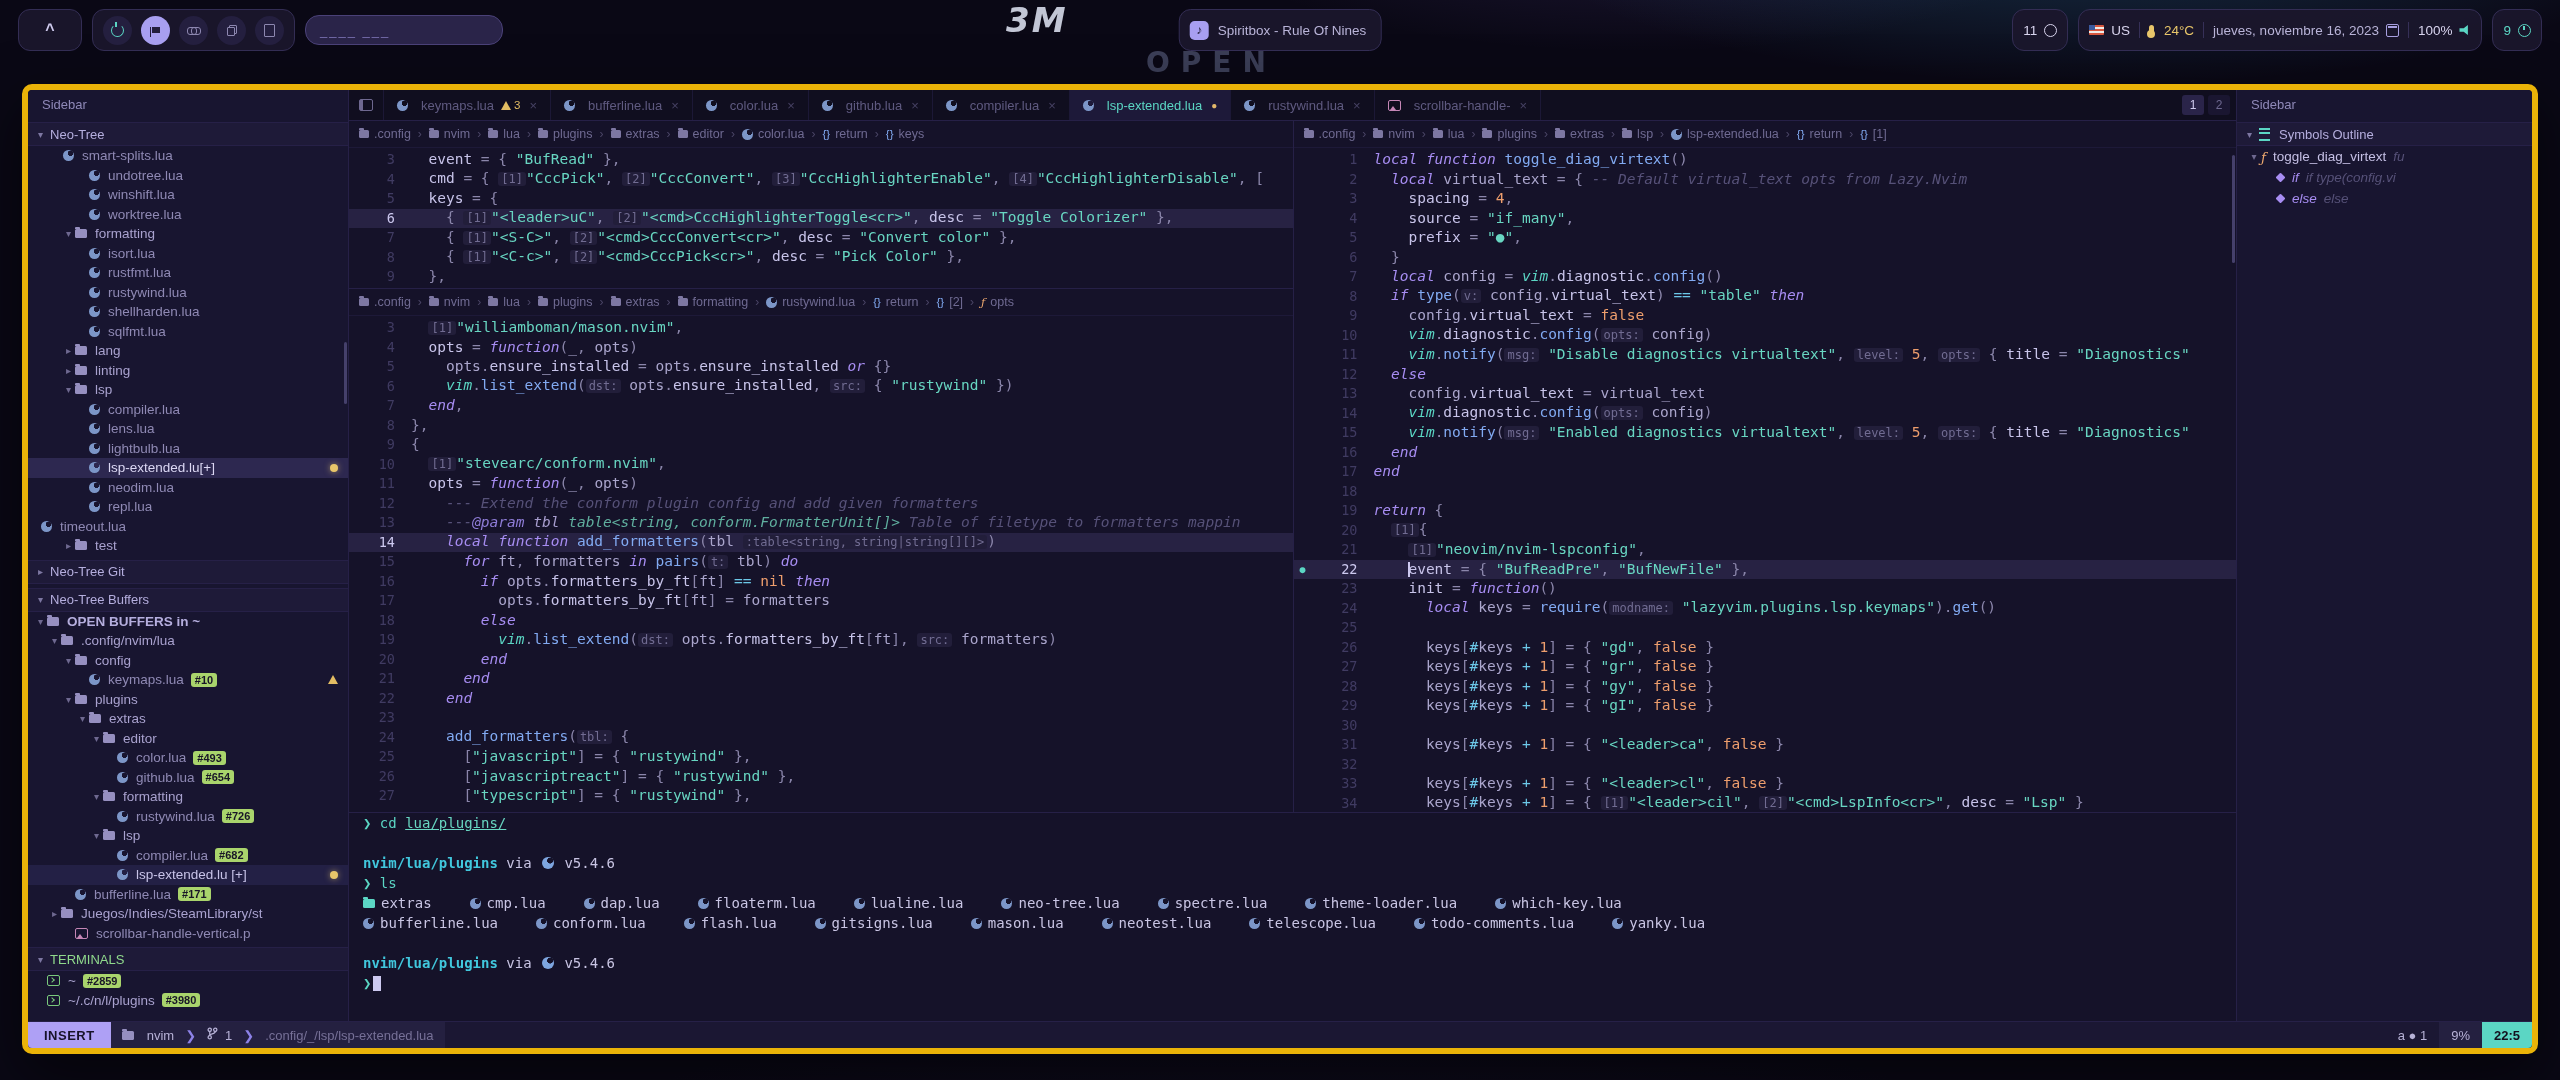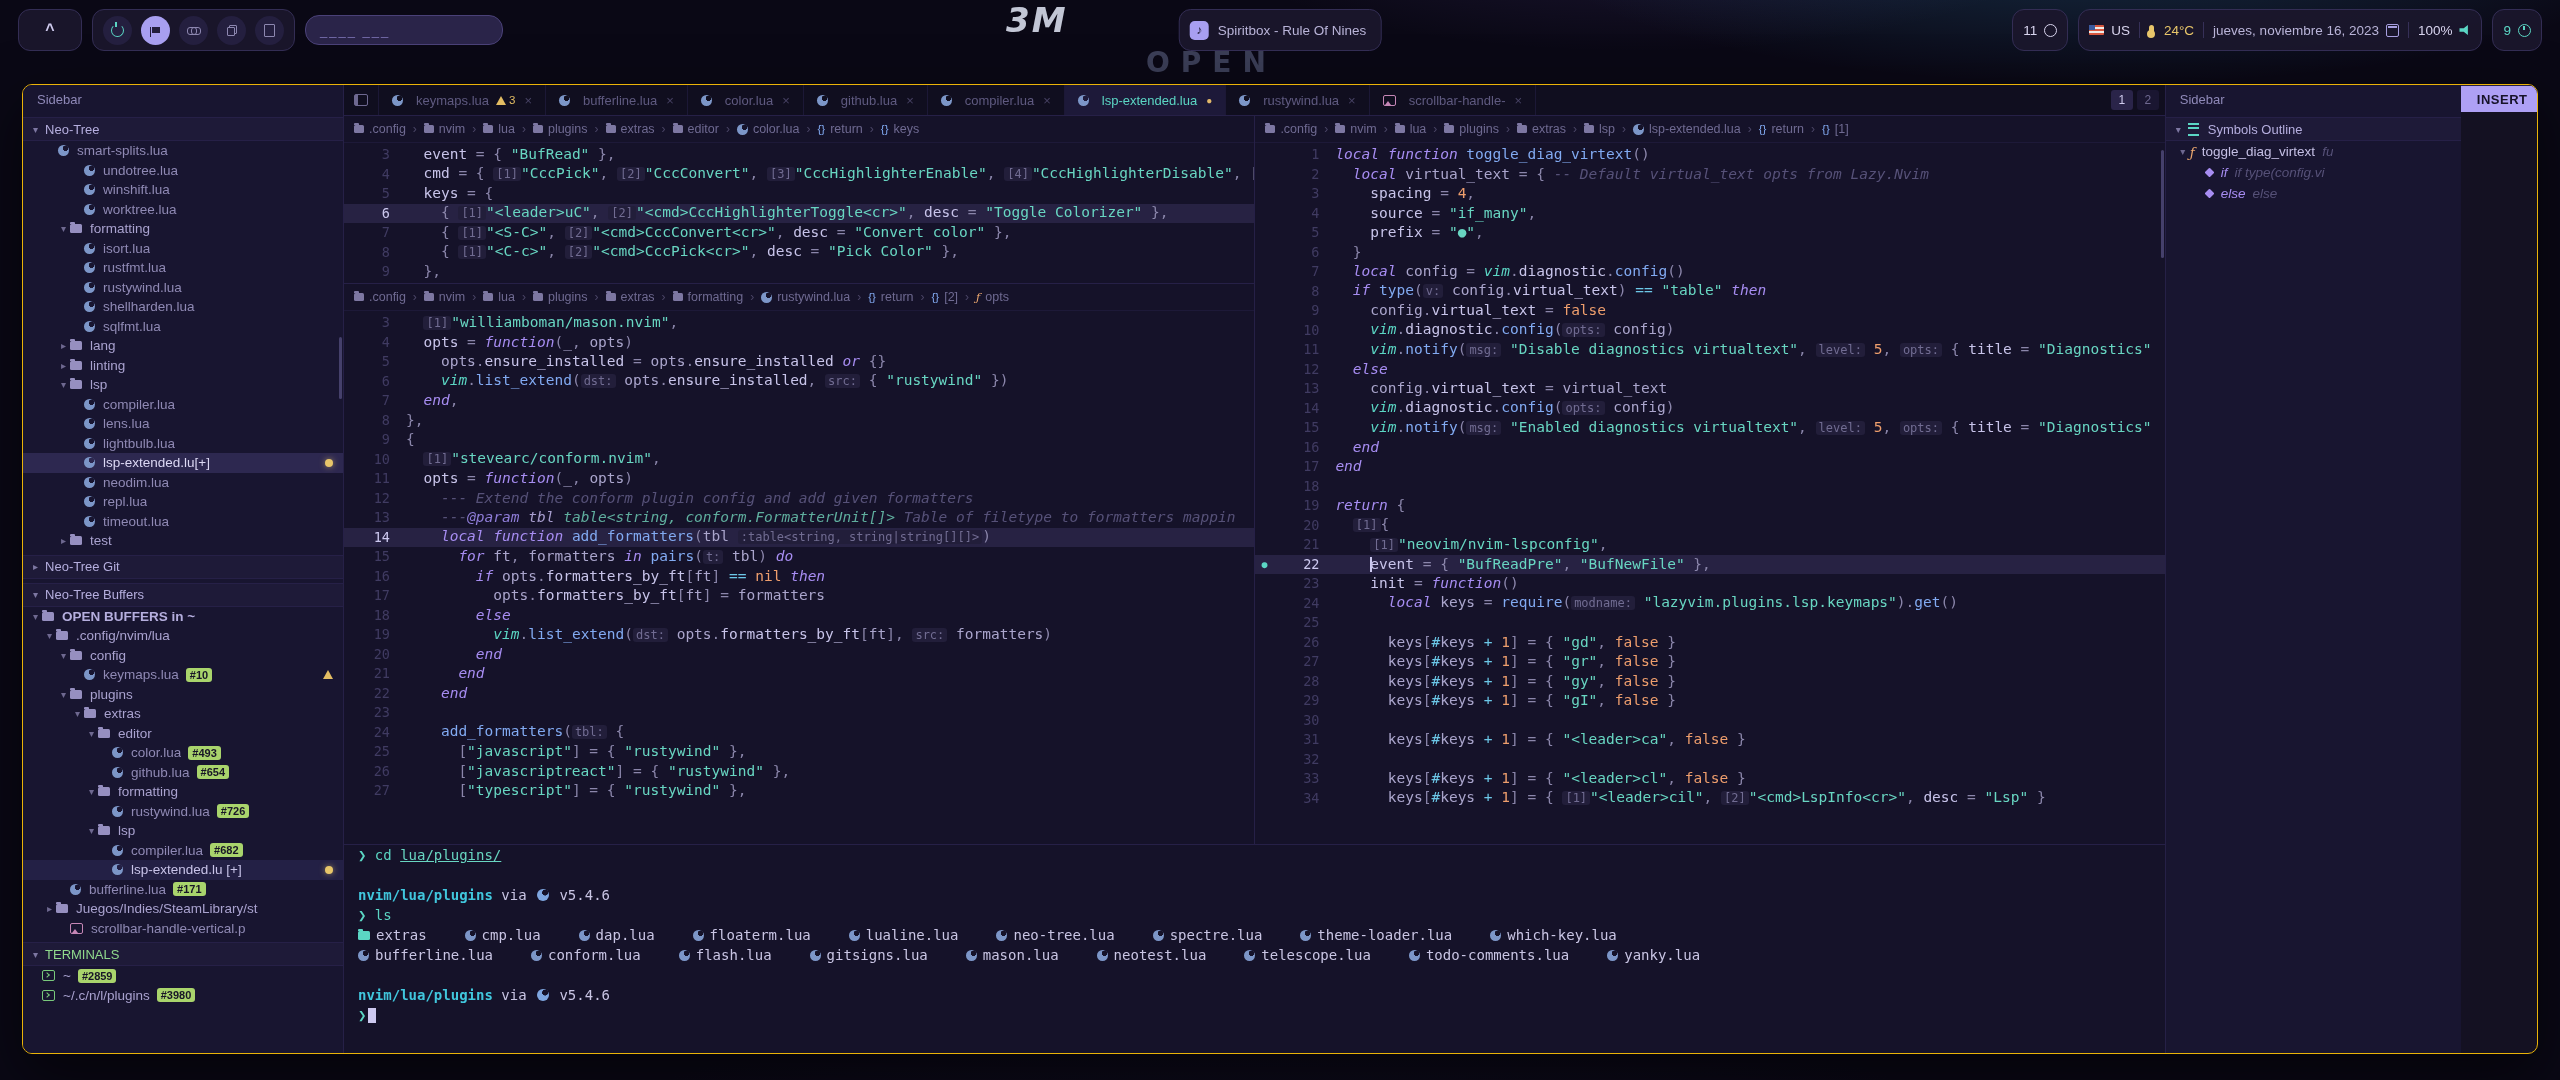--- a/index.html
+++ b/index.html
@@ -63,21 +63,21 @@
   .i-link{width:14px;height:7px;position:relative;}
   .i-link::before,.i-link::after{content:"";position:absolute;top:0;width:8px;height:6px;border:1.6px solid #8d87b0;border-radius:3px;}
   .i-link::before{left:0}.i-link::after{right:0}
   .i-copy{width:10px;height:11px;position:relative;}
   .i-copy::before{content:"";position:absolute;right:0;top:0;width:6px;height:7px;border:1.5px solid #8d87b0;border-radius:1px;}
   .i-copy::after{content:"";position:absolute;left:0;bottom:0;width:6px;height:7px;border:1.5px solid #8d87b0;background:#241f3f;border-radius:1px;}
   .i-file{width:9px;height:11px;border:1.5px solid #8d87b0;border-radius:1px;}
   .i-panel{width:12px;height:10px;border:1.5px solid #6e6890;border-radius:2px;position:relative;}
   .i-panel::after{content:"";position:absolute;left:0;top:0;bottom:0;width:3px;background:#6e6890;}
   
-  .window{position:absolute;left:22px;right:22px;top:84px;bottom:26px;background:#141122;border:1px solid #eab308;border-radius:10px;display:flex;flex-direction:row;overflow:hidden;z-index:5;box-shadow:0 22px 60px rgba(0,0,0,.55);}
+  .window{position:absolute;left:22px;right:22px;top:84px;bottom:26px;background:#141122;border:6px solid #eab308;border-radius:10px;display:flex;flex-direction:column;overflow:hidden;z-index:5;box-shadow:0 22px 60px rgba(0,0,0,.55);}
   .wbody{flex:1;display:flex;min-height:0;}
   .sideL{width:320px;background:#181530;border-right:1px solid #262047;position:relative;overflow:hidden;}
   .sideR{width:295px;background:#181530;border-left:1px solid #262047;overflow:hidden;}
   .edcol{flex:1;display:flex;flex-direction:column;min-width:0;}
   .sb-title{height:28px;display:flex;align-items:center;padding:0 14px;color:#8f89b8;font-size:13px;}
   .sec-h{height:22px;display:flex;align-items:center;gap:7px;padding:0 10px;background:#1e1a38;color:#b5aede;font-size:13px;border-top:1px solid #262047;border-bottom:1px solid #262047;margin-top:4px;}
   .sec-h .arr{color:#7d77a2;font-size:10px;}
   .sec-h.green{color:#8fd98c;}
   .trow{height:19.5px;display:flex;align-items:center;font-size:13.5px;white-space:nowrap;overflow:hidden;}
   .trow .arr{width:13px;flex:none;text-align:center;color:#6e6890;font-size:10px;}
@@ -332,21 +332,21 @@
           <div class="trow" style="padding-left: 48px;">
             <span class="arr"></span>
             <span class="ico i-lua"></span>
             <span class="tl file">neodim.lua</span>
           </div>
           <div class="trow" style="padding-left: 48px;">
             <span class="arr"></span>
             <span class="ico i-lua"></span>
             <span class="tl file">repl.lua</span>
           </div>
-          <div class="trow" style="padding-left: 48px;">
+          <div class="trow" style="">
             <span class="arr"></span>
             <span class="ico i-lua"></span>
             <span class="tl file">timeout.lua</span>
           </div>
           <div class="trow" style="padding-left: 34px;">
             <span class="arr">▸</span>
             <span class="ico i-folder"></span>
             <span class="tl dir">test</span>
           </div>
         </div>

